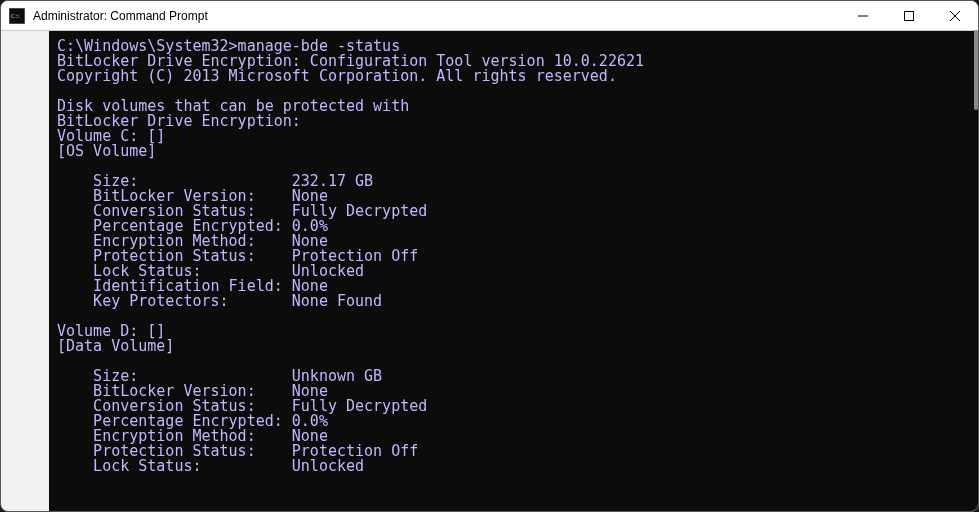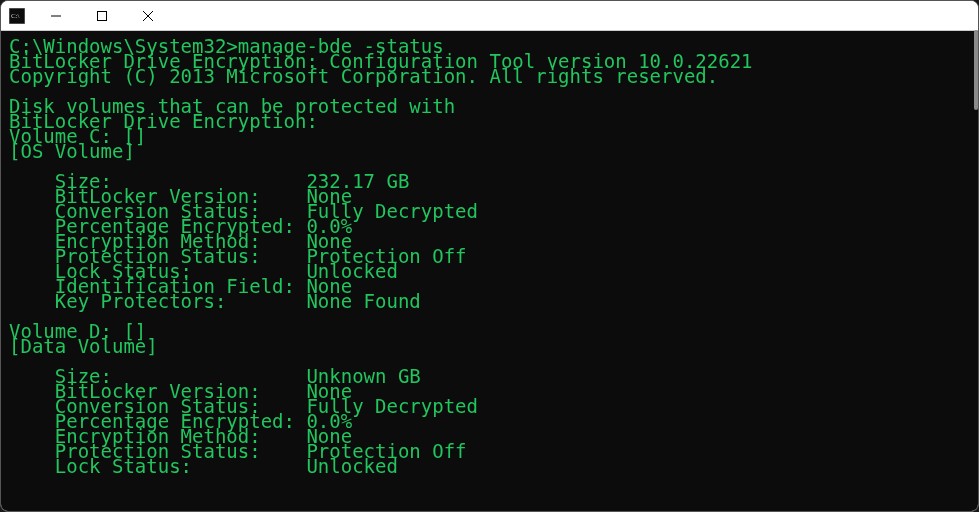--- a/index.html
+++ b/index.html
@@ -56,29 +56,30 @@
     display: flex;
     align-items: center;
     justify-content: center;
     color: #000;
     font-size: 10px;
   }
   .titlebar-btn svg { display: block; }
   .terminal {
     flex: 1;
     background: #0c0c0c;
-    color: #22c55e;
+    color: #c4b5fd;
     font-family: Consolas, monospace;
-    font-size: 19px;
+    font-size: 15px;
     line-height: 15px;
     padding: 8px 0 0 8px;
     white-space: pre;
     overflow: hidden;
     position: relative;
     letter-spacing: 0px;
+    margin-left: 48px;
   }
   .terminal .line { display: block; min-height: 15px; }
   .scrollbar-track {
     position: absolute;
     top: 30px;
     right: 1px;
     width: 8px;
     height: calc(100% - 31px);
     background: transparent;
   }
@@ -96,20 +97,21 @@
 <body>
 
 <div class="window">
   <div class="titlebar">
     <span class="titlebar-icon">
       <svg width="16" height="16" viewBox="0 0 16 16">
         <rect x="0" y="0" width="16" height="16" fill="#0c0c0c" stroke="#888" stroke-width="1"></rect>
         <text x="2" y="10" font-size="7" fill="#ccc" font-family="Consolas">C:\</text>
       </svg>
     </span>
+    <span class="titlebar-title">Administrator: Command Prompt</span>
     <div class="titlebar-controls">
       <div class="titlebar-btn">
         <svg width="10" height="10">
             <line x1="0" y1="5" x2="10" y2="5" stroke="#000" stroke-width="1"></line>
           </svg>
       </div>
       <div class="titlebar-btn">
         <svg width="10" height="10">
             <rect x="0.5" y="0.5" width="9" height="9" fill="none" stroke="#000" stroke-width="1"></rect>
           </svg>

